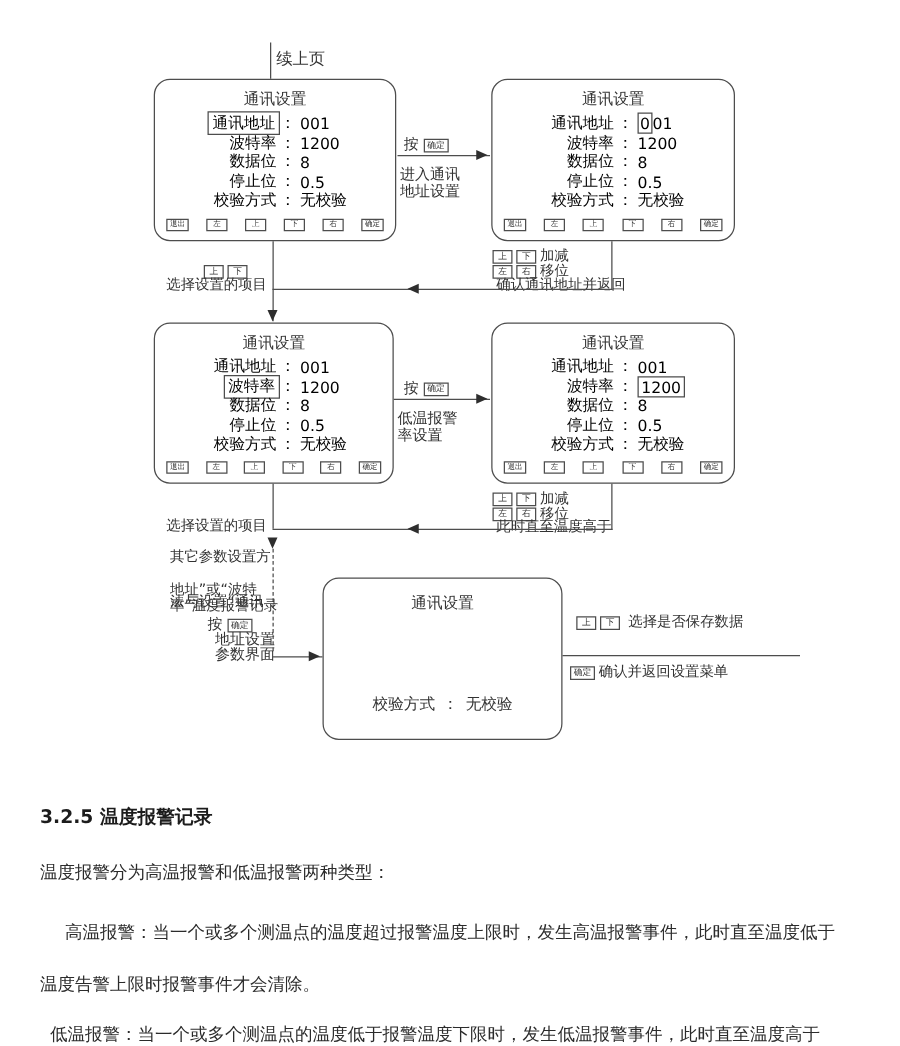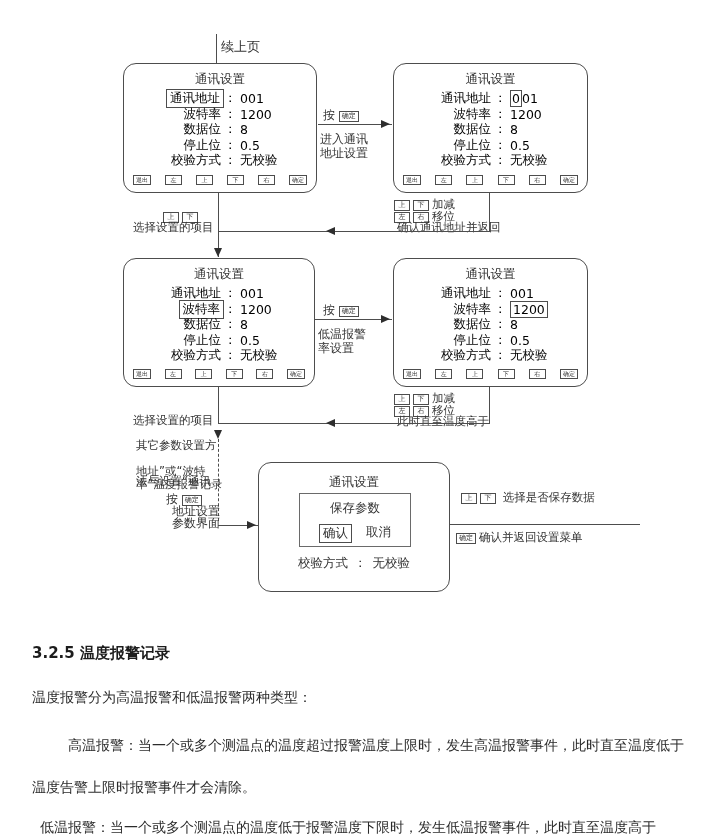--- a/index.html
+++ b/index.html
@@ -250,35 +250,28 @@
 <div class="ann" style="left:136px;top:477px">率”温度报警记录</div>
 
 <div class="ann12" style="left:166px;top:491px"><span>按</span> <span class="kbd">确定</span></div>
 <div class="ann12" style="left:172px;top:503px">地址设置</div>
 <div class="ann12" style="left:172px;top:515px">参数界面</div>
 <div class="hline" style="left:218px;top:525px;width:40px"></div>
 <div class="arr-r" style="left:247px;top:521px"></div>
 
 <div class="screen" style="left:258px;top:462px;width:192px;height:130px">
   <div class="scr-title" style="padding-top:11px">通讯设置</div>
-  <div class="dialog">
-    <div class="dlg-title">保存参数</div>
-    <div class="dlg-row">
-      <span class="confirm-box">确认</span>
-      <span>取消</span>
-    </div>
-  </div>
   <div class="scr-footer">
     <span>校验方式</span>
       <span>：</span>
       <span>无校验</span>
   </div>
 </div>
 
 <div class="ann krow" style="left:461px;top:490px"><span class="kbd">上</span><span class="kbd">下</span> <span>选择是否保存数据</span></div>
 <div class="hline" style="left:450px;top:524px;width:190px"></div>
 <div class="ann krow" style="left:456px;top:530px"><span class="kbd">确定</span><span>确认并返回设置菜单</span></div>
 
 <div class="heading">3.2.5 温度报警记录</div>
 <div class="para" style="left:32px;top:689px">温度报警分为高温报警和低温报警两种类型：</div>
-<div class="para" style="left:68px;top:737px">高温报警：当一个或多个测温点的温度超过报警温度上限时，发生高温报警事件，此时直至温度低于</div>
+<div class="para" style="left:52px;top:737px">高温报警：当一个或多个测温点的温度超过报警温度上限时，发生高温报警事件，此时直至温度低于</div>
 <div class="para" style="left:32px;top:779px">温度告警上限时报警事件才会清除。</div>
 <div class="para" style="left:40px;top:819px">低温报警：当一个或多个测温点的温度低于报警温度下限时，发生低温报警事件，此时直至温度高于</div>
 
 </body></html>

